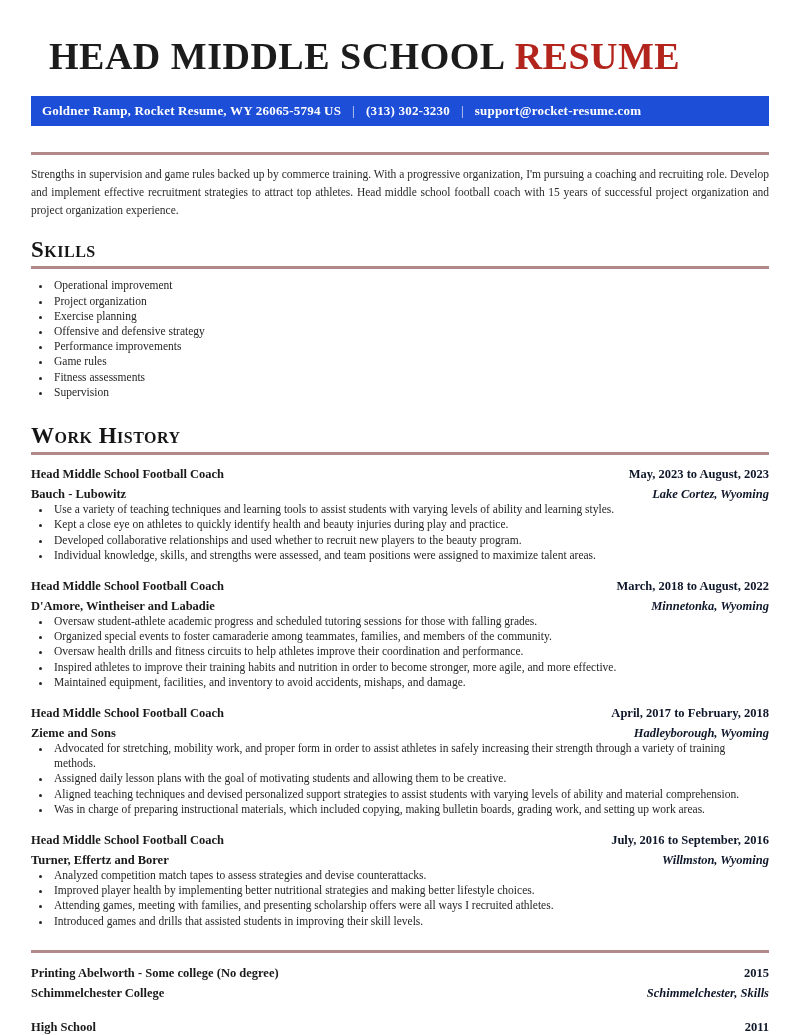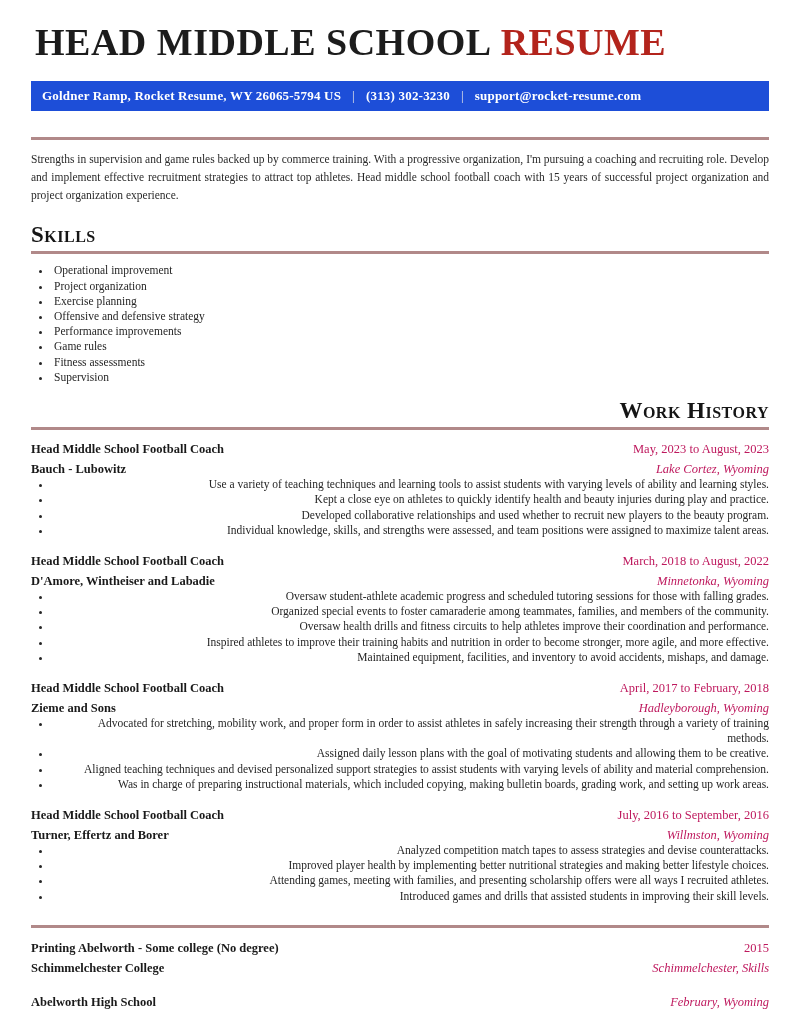--- a/index.html
+++ b/index.html
@@ -8,21 +8,21 @@
     width: 800px; height: 1035px;
     background: #ffffff;
     font-family: "Liberation Serif", serif;
     color: #222222;
     overflow: hidden;
   }
   .page { padding: 0 31px; }
 
   
   .title {
-    margin: 4px; padding-top: 18px;
+    margin: 18px; padding-top: 18px;
     font-size: 38px; line-height: 1.1;
     font-weight: 700; color: #1c1c1c;
     letter-spacing: 0.5px; white-space: nowrap;
   }
   .title .accent { color: #B3241C; margin-left: 9px; }
   .contact-bar {
     margin-top: 17px;
     background: #1d4ed8; color: #ffffff;
     font-size: 13px; font-weight: 700;
     padding: 7px 11px;
@@ -54,30 +54,30 @@
     margin-top: 9px;
   }
   ul.dotted {
     margin: 0; padding-left: 21px; list-style: disc;
   }
   ul.dotted li {
     font-size: 11.5px; line-height: 15.2px;
     color: #262626; padding-left: 2px;
   }
 
-  .section-work { margin-top: 14px; text-align: right; }
+  .section-work { margin-top: 24px; }
   .job { margin-top: 16px; }
   .job:first-of-type { margin-top: 12px; }
   .row2 {
     display: flex; justify-content: space-between; align-items: baseline;
     font-size: 12.5px; line-height: 1.2;
   }
   .row2 + .row2 { margin-top: 5px; }
   .row-left-bold { font-weight: 700; color: #1a1a1a; }
-  .row-right { color: #be185d; }
+  .row-right { color: #0f172a; font-weight: bold; }
   .row-right.italic { font-style: italic; }
   .job-bullets { margin-top: 10px; }
 
   .section-education { margin-top: 21px; }
   .edu-entry { margin-top: 13px; }
   .edu-entry + .edu-entry { margin-top: 19px; }
 </style>
 </head>
 <body>
 
@@ -200,19 +200,23 @@
         <span class="row-right">2015</span>
       </div>
       <div class="row2">
         <span class="row-left-bold">Schimmelchester College</span>
         <span class="row-right italic">Schimmelchester, Skills</span>
       </div>
     </div>
 
     <div class="edu-entry">
       <div class="row2">
+        <span class="row-left-bold">High School</span>
+        <span class="row-right">2011</span>
+      </div>
+      <div class="row2">
         <span class="row-left-bold">Abelworth High School</span>
         <span class="row-right italic">February, Wyoming</span>
       </div>
     </div>
   </div>
 
 </div>
 
 </body></html>

